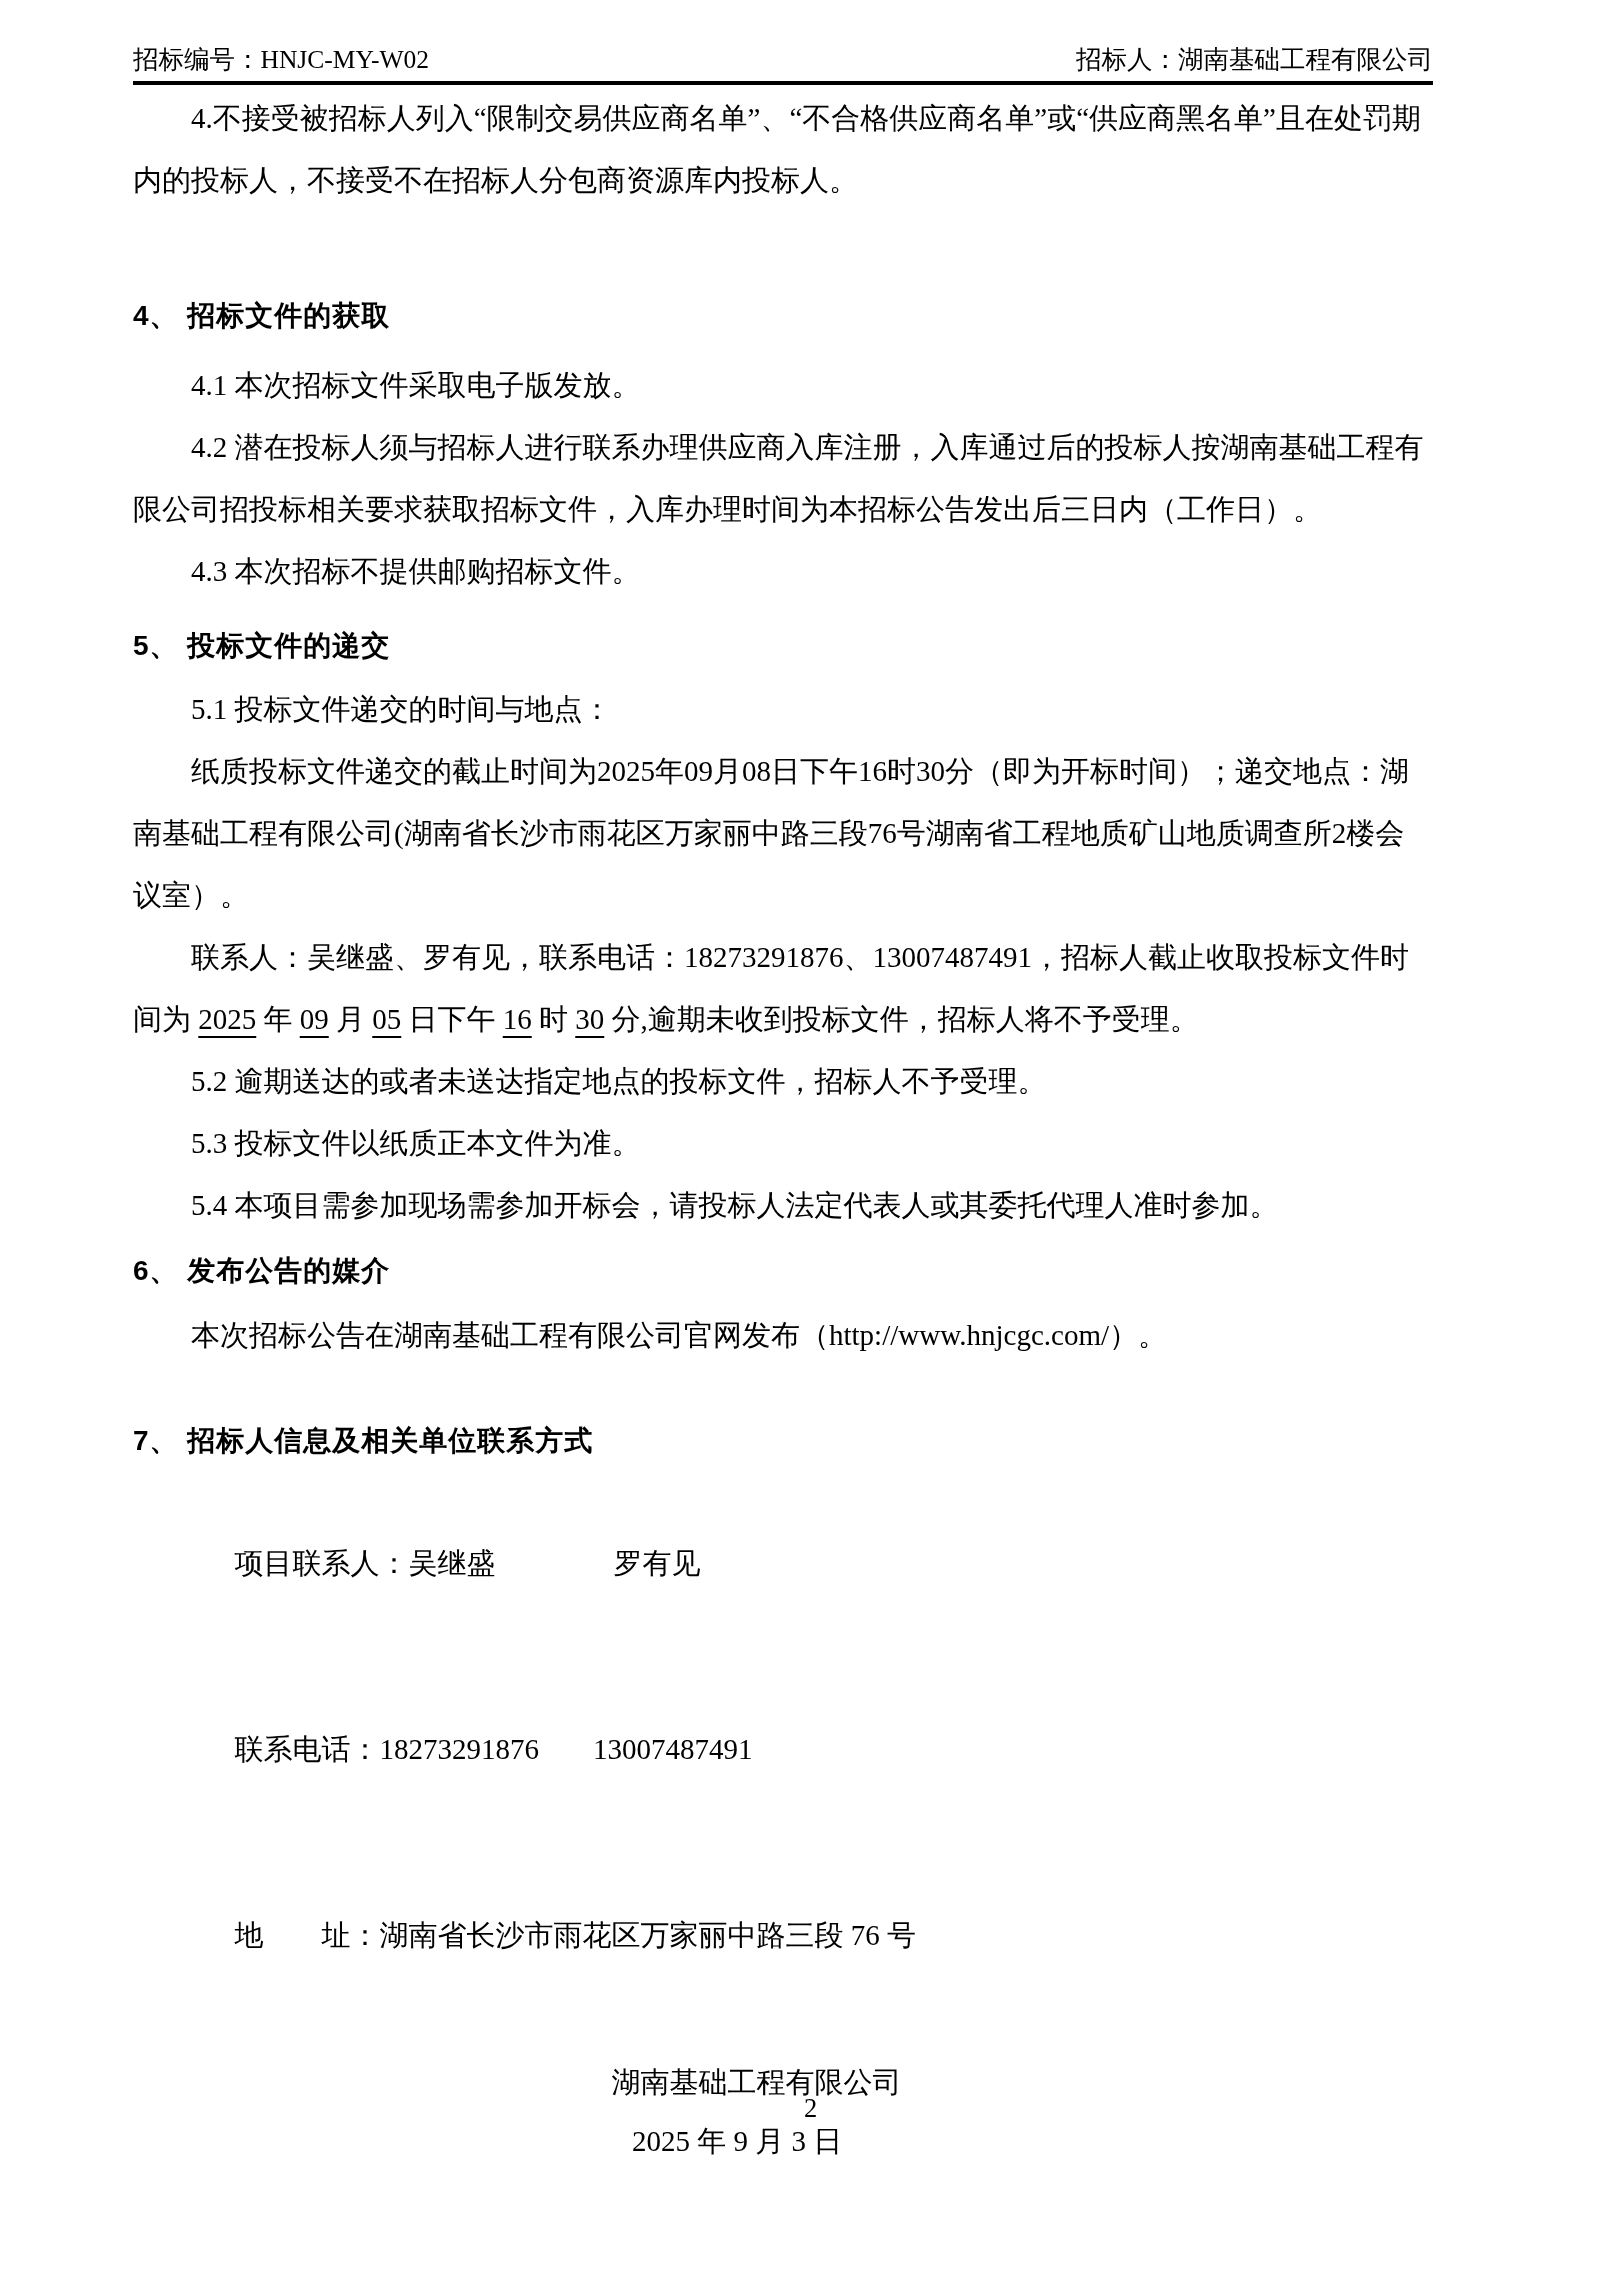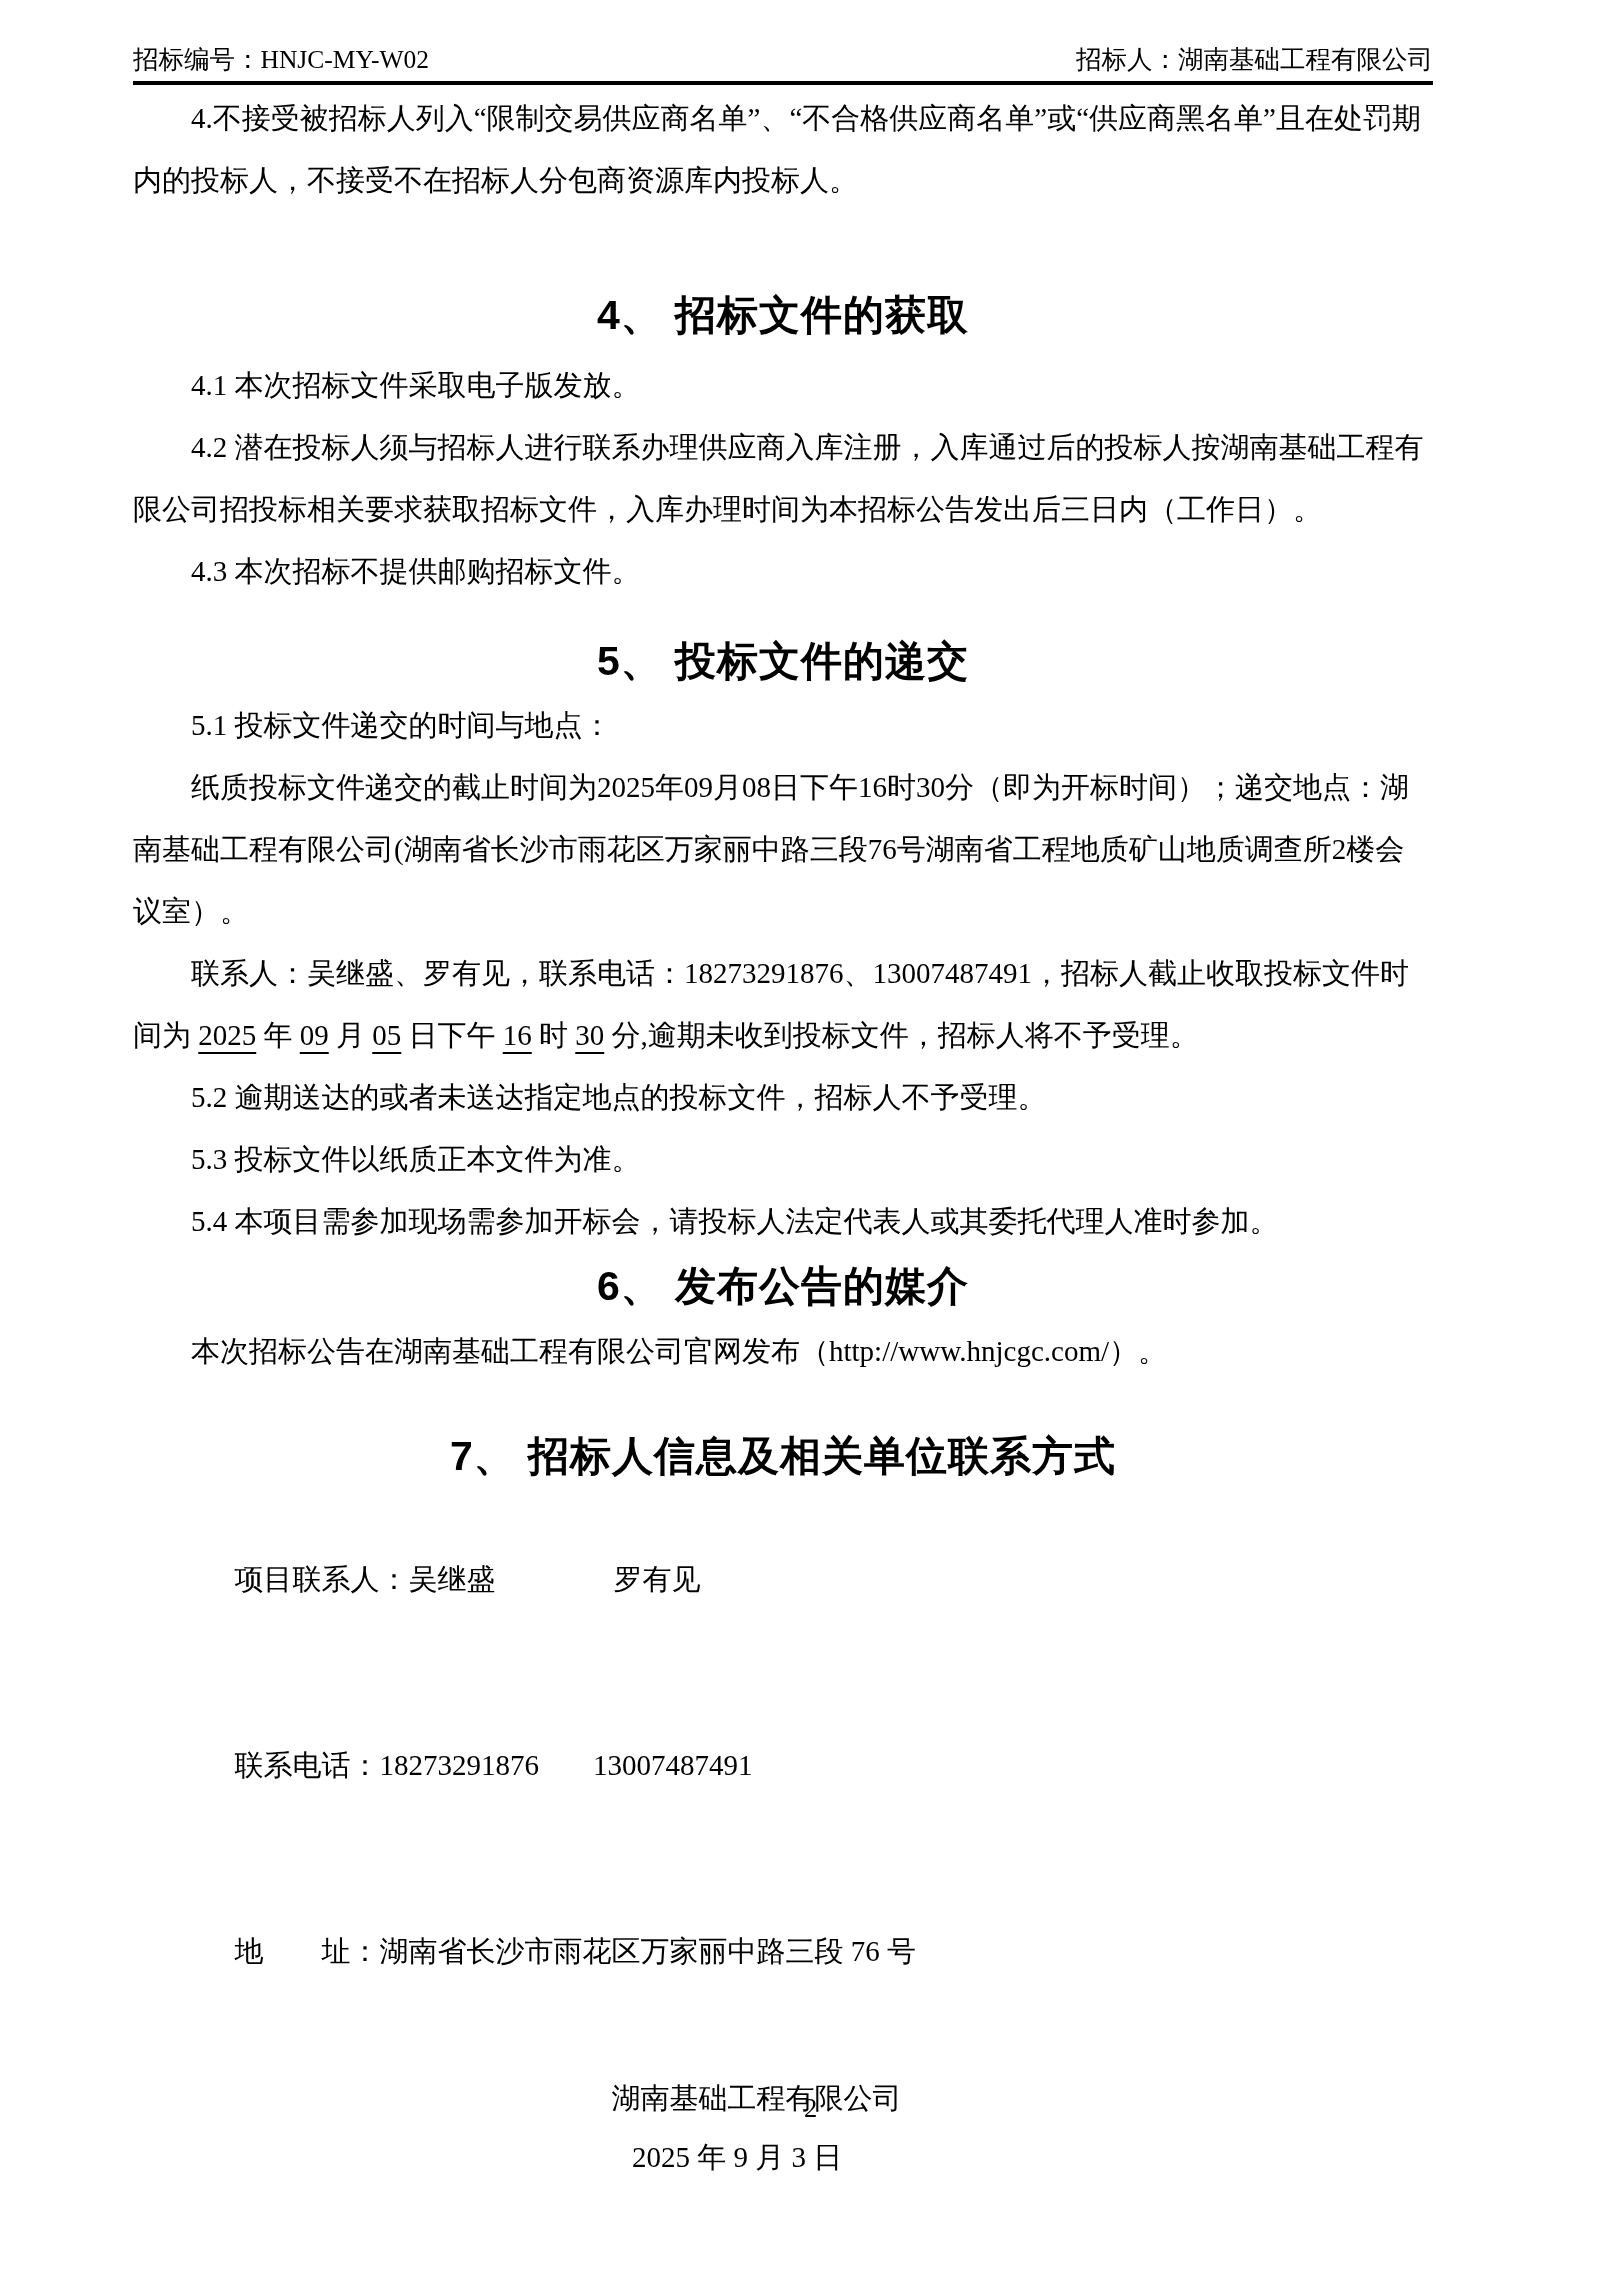--- a/index.html
+++ b/index.html
@@ -16,22 +16,22 @@
     font-size:25.5px;line-height:31px;
     padding-bottom:5.9px;border-bottom:4.9px solid #000;
   }
   .para{
     font-size:29px;line-height:62px;
     text-indent:2em;margin:0;
     white-space:pre-wrap;
   }
   .h2{
     font-family:"Liberation Sans","DejaVu Sans",sans-serif;
-    font-size:41px;line-height:59px;font-weight:bold;
-    margin:0;letter-spacing:1px;text-align:center;
+    font-size:28px;line-height:59px;font-weight:bold;
+    margin:0;letter-spacing:1px;
   }
   .u{text-decoration:underline;text-underline-offset:6.9px;text-decoration-thickness:2px;}
   .contact-row{text-indent:0;padding-left:2em;}
   .gap-name{margin-left:118px;text-align:right;}
   .gap-phone{margin-left:54px;}
   .signature{
     margin-top:24.5px;text-align:center;padding-right:53px;
     font-size:29px;line-height:59px;
   }
   .sig-date{padding-right:39px;}
@@ -51,21 +51,21 @@
       <span>招标人：湖南基础工程有限公司</span>
     </div>
 
     <p class="para" style="margin-top:2px">4.不接受被招标人列入“限制交易供应商名单”、“不合格供应商名单”或“供应商黑名单”且在处罚期内的投标人，不接受不在招标人分包商资源库内投标人。</p>
 
     <h2 class="h2" style="margin-top:75px;margin-bottom:8.8px">4、 招标文件的获取</h2>
     <p class="para">4.1 本次招标文件采取电子版发放。</p>
     <p class="para">4.2 潜在投标人须与招标人进行联系办理供应商入库注册，入库通过后的投标人按湖南基础工程有限公司招投标相关要求获取招标文件，入库办理时间为本招标公告发出后三日内（工作日）。</p>
     <p class="para">4.3 本次招标不提供邮购招标文件。</p>
 
-    <h2 class="h2" style="margin-top:30px;margin-bottom:2.9px">5、 投标文件的递交</h2>
+    <h2 class="h2" style="margin-top:14px;margin-bottom:2.9px">5、 投标文件的递交</h2>
     <p class="para">5.1 投标文件递交的时间与地点：</p>
     <p class="para">纸质投标文件递交的截止时间为2025年09月08日下午16时30分（即为开标时间）；递交地点：湖南基础工程有限公司(湖南省长沙市雨花区万家丽中路三段76号湖南省工程地质矿山地质调查所2楼会议室）。</p>
     <p class="para"><span>联系人：吴继盛、罗有见，联系电话：18273291876、13007487491，招标人截止收取投标文件时间为 </span><span class="u">2025</span><span> 年 </span><span class="u">09</span><span> 月 </span><span class="u">05</span><span> 日下午 </span><span class="u">16</span><span> 时 </span><span class="u">30</span><span> 分,逾期未收到投标文件，招标人将不予受理。</span></p>
     <p class="para">5.2 逾期送达的或者未送达指定地点的投标文件，招标人不予受理。</p>
     <p class="para">5.3 投标文件以纸质正本文件为准。</p>
     <p class="para">5.4 本项目需参加现场需参加开标会，请投标人法定代表人或其委托代理人准时参加。</p>
 
     <h2 class="h2" style="margin-top:5.9px;margin-bottom:3.9px">6、 发布公告的媒介</h2>
     <p class="para">本次招标公告在湖南基础工程有限公司官网发布（http://www.hnjcgc.com/）。</p>
 

